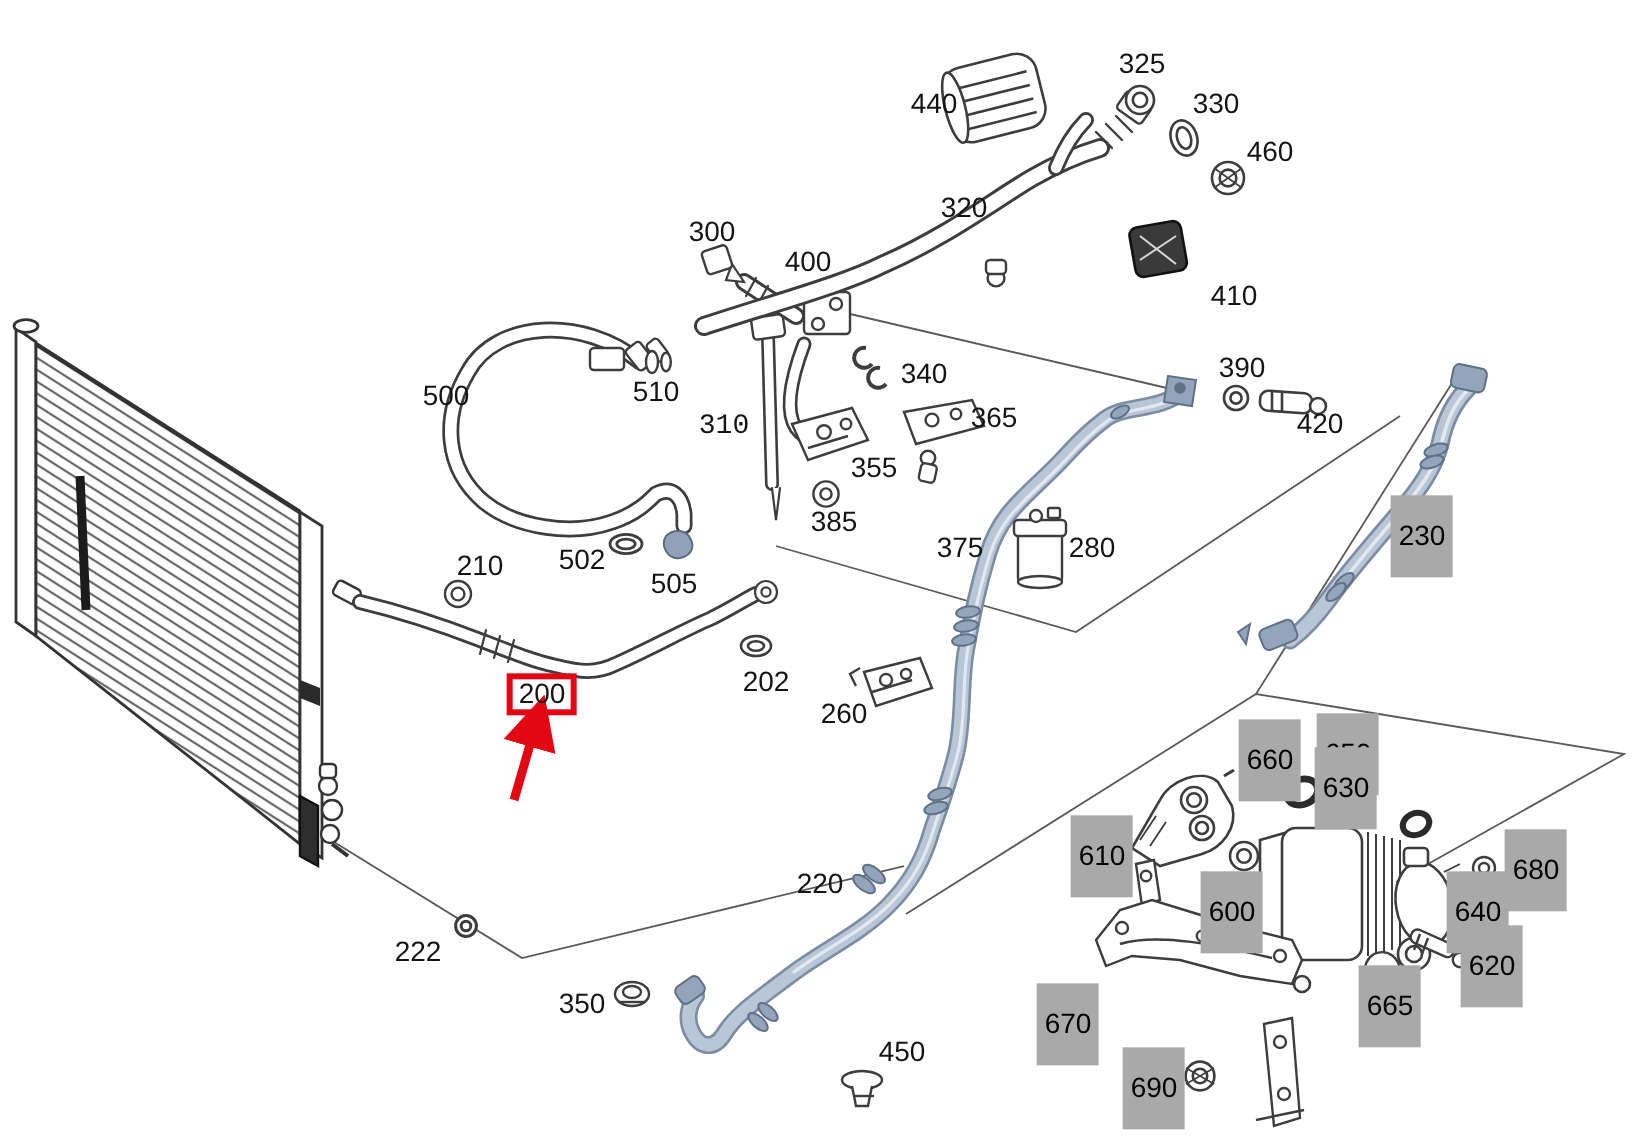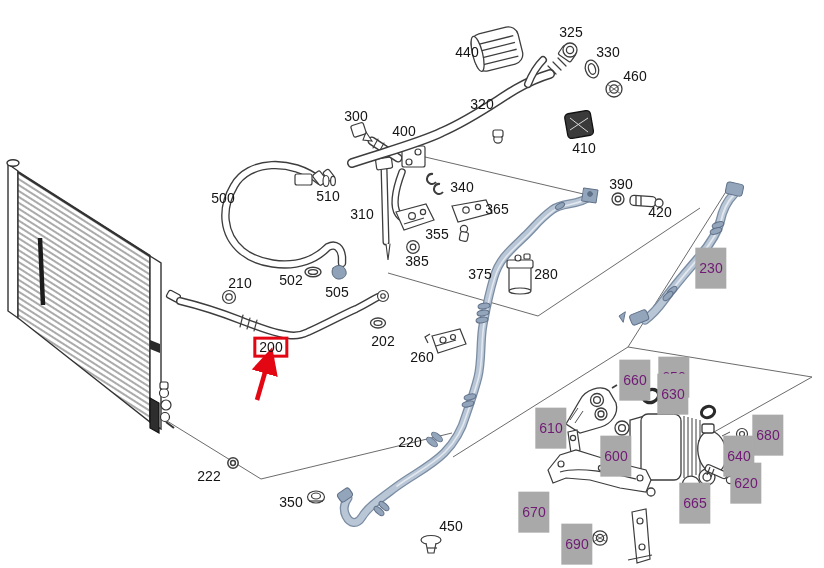--- a/index.html
+++ b/index.html
@@ -22,21 +22,21 @@
     transform:translate(-50%,-50%);
     font-size:14px;
     line-height:1.05;
     color:var(--ink);
     white-space:nowrap;
     cursor:pointer;
     user-select:none;
   }
   .lbl.badge{
     background:var(--badge);
-    color:#701a75;
+    color:#000000;
     padding:13px 4px;
   }
   .lbl.selected{
     border:3px solid var(--red);
     padding:0 3px;
     background:transparent;
   }
 </style>
 </head>
 <body>
@@ -372,26 +372,26 @@
 </svg>
 
 <div id="callout-layer">
       <div class="lbl" style="left: 356px; top: 116px;">300</div>
       <div class="lbl" style="left: 404px; top: 131px;">400</div>
       <div class="lbl" style="left: 467px; top: 52px;">440</div>
       <div class="lbl" style="left: 571px; top: 32px;">325</div>
       <div class="lbl" style="left: 608px; top: 52px;">330</div>
       <div class="lbl" style="left: 635px; top: 76px;">460</div>
       <div class="lbl" style="left: 482px; top: 104px;">320</div>
-      <div class="lbl" style="left: 584px; top: 148px;">410</div>
+      <div class="lbl" style="left: 617px; top: 148px;">410</div>
       <div class="lbl" style="left: 621px; top: 184px;">390</div>
       <div class="lbl" style="left: 660px; top: 212px;">420</div>
       <div class="lbl" style="left: 223px; top: 198px;">500</div>
       <div class="lbl" style="left: 328px; top: 196px;">510</div>
-      <div class="lbl" style="left: 362px; top: 214px;">310</div>
+      <div class="lbl" style="left: 362px; top: 214px; font-family: Liberation Mono, monospace;">310</div>
       <div class="lbl" style="left: 462px; top: 187px;">340</div>
       <div class="lbl" style="left: 497px; top: 209px;">365</div>
       <div class="lbl" style="left: 437px; top: 234px;">355</div>
       <div class="lbl" style="left: 480px; top: 234px; margin-top: 40px;">375</div>
       <div class="lbl" style="left: 417px; top: 261px;">385</div>
       <div class="lbl" style="left: 240px; top: 283px;">210</div>
       <div class="lbl" style="left: 291px; top: 280px;">502</div>
       <div class="lbl" style="left: 337px; top: 292px;">505</div>
       <div class="lbl" style="left: 383px; top: 341px;">202</div>
       <div class="lbl" style="left: 422px; top: 357px;">260</div>

